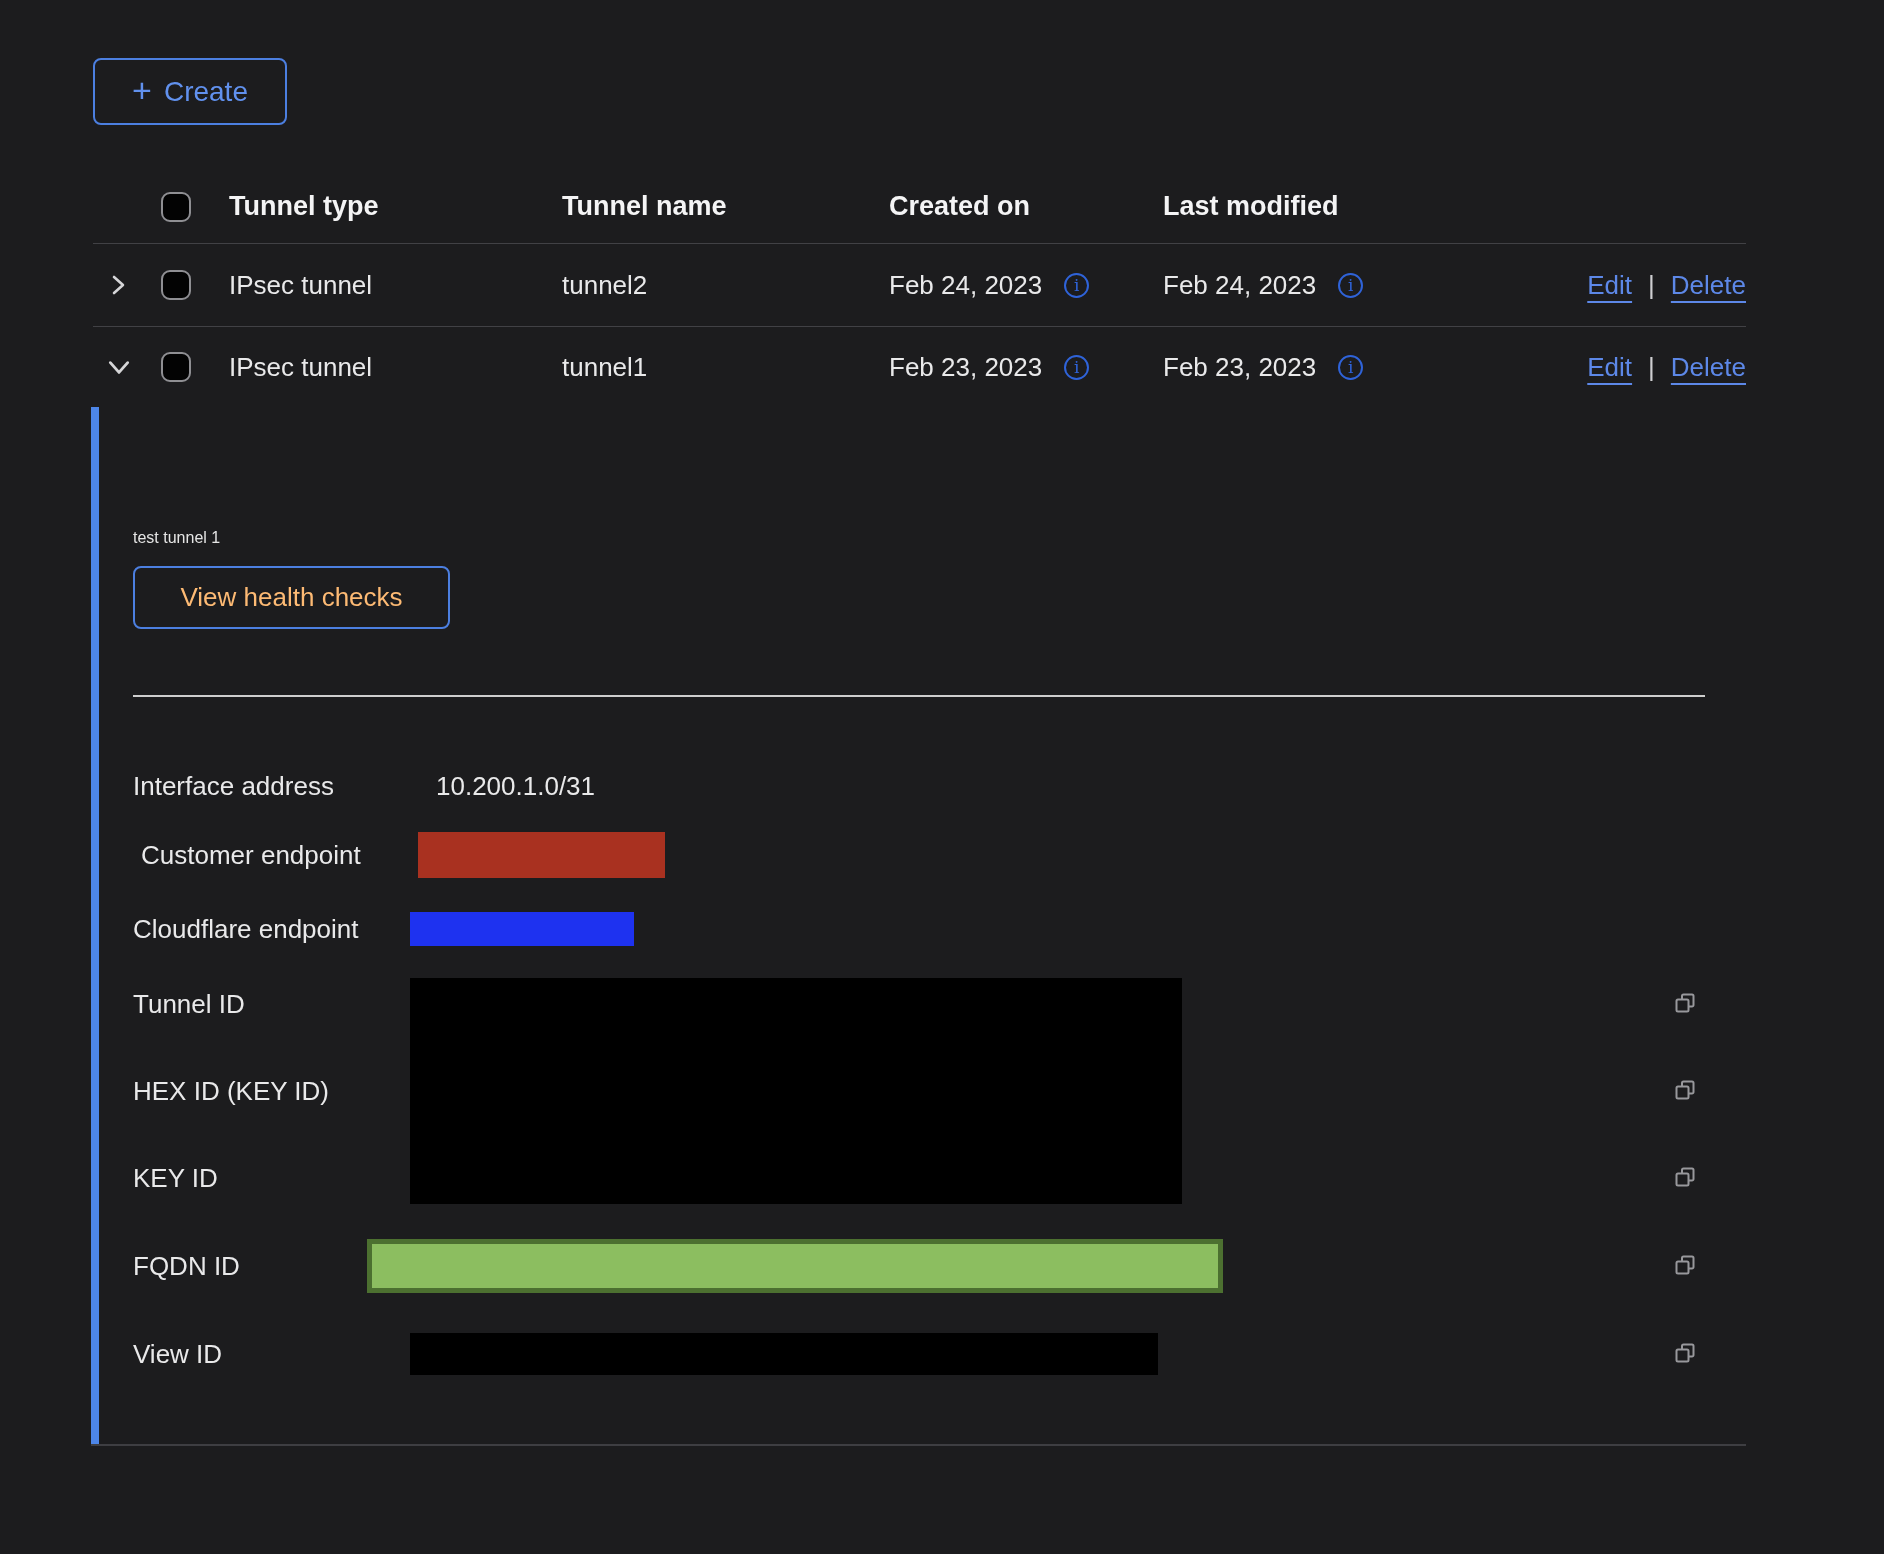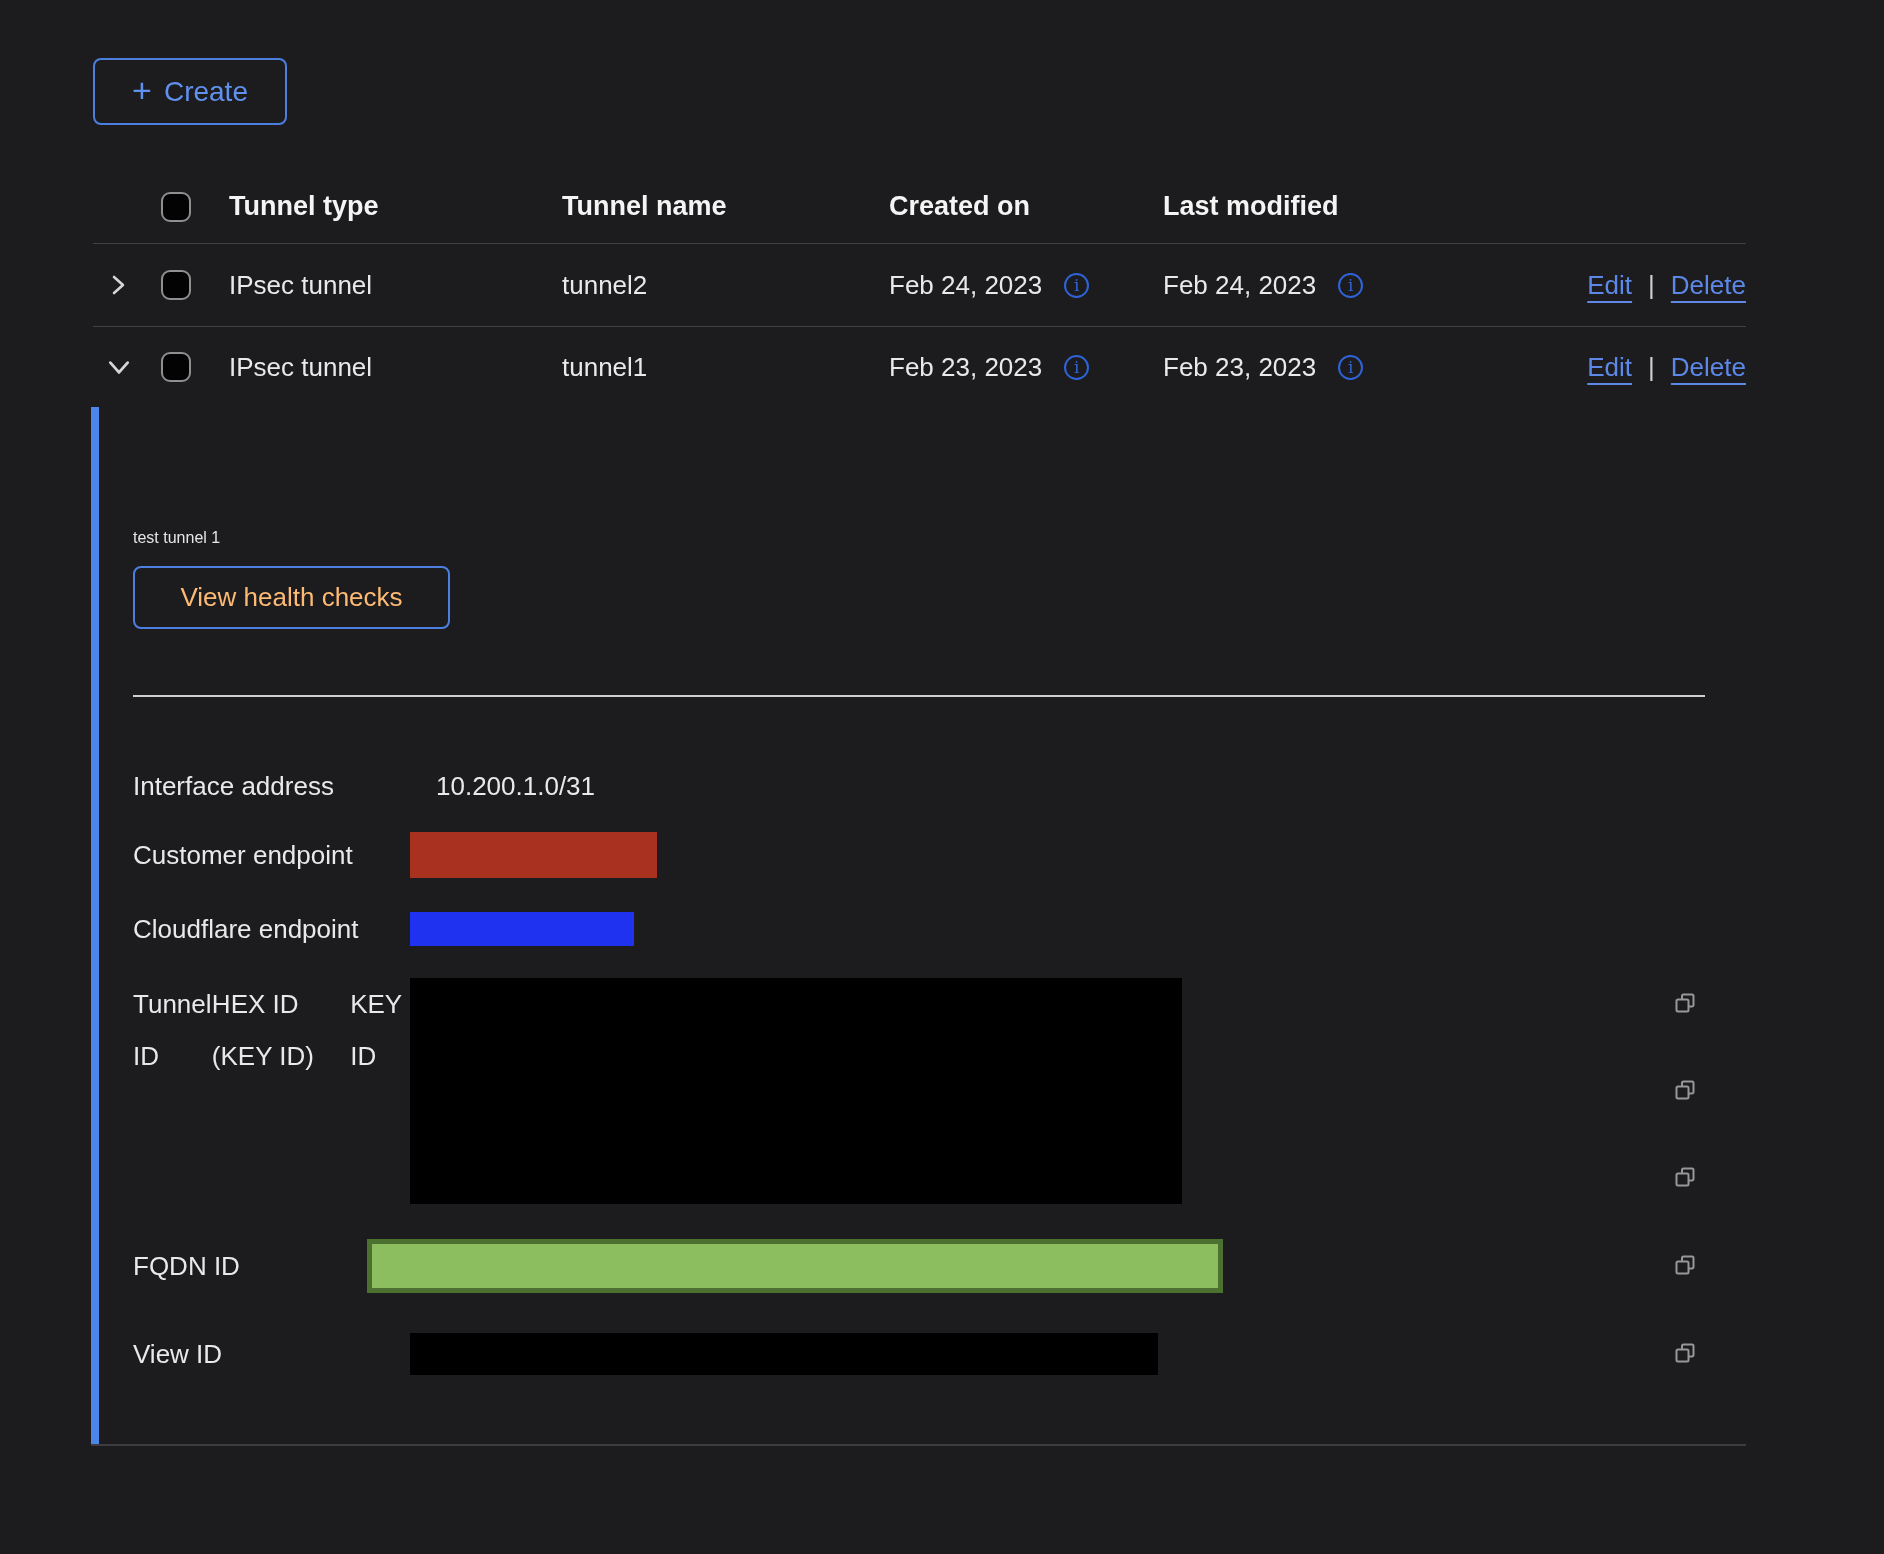--- a/index.html
+++ b/index.html
@@ -36,33 +36,33 @@
   .desc-h{font-size:26px;font-weight:700;color:#f0f0f1;line-height:32px;}
   .desc-v{font-size:16px;color:#e5e5e5;line-height:32px;margin-top:57px;}
   .btn-health{margin-top:12px;width:317px;height:63px;display:flex;align-items:center;justify-content:center;
     border:2px solid #4c7fe0;border-radius:8px;background:transparent;color:#fdba74;font-size:26px;cursor:pointer;}
   .hr-light{margin-top:66px;width:1572px;height:2px;background:#cecece;}
 
   .frow{position:relative;display:flex;align-items:center;}
   .frow .flabel{width:277px;flex:0 0 277px;font-size:26px;color:#e9e9ea;}
   .fval{font-size:26px;color:#e9e9ea;margin-left:26px;}
   .m63{margin-top:63px;height:52px;}
-  .m20{margin-top:20px;height:46px;}
+  .m20{margin-top:20px;height:46px;margin-left:8px;}
   .m34{margin-top:34px;height:34px;}
   .m32{margin-top:32px;height:226px;align-items:stretch;}
   .m35{margin-top:35px;height:54px;}
   .m40{margin-top:40px;height:42px;}
 
   .box-red{width:247px;height:46px;background:#a93120;}
   .box-blue{width:224px;height:34px;background:#1e32f0;}
   .box-black-big{width:772px;height:226px;background:#000;}
   .box-green{width:856px;height:54px;box-sizing:border-box;background:#8cbe60;border:5px solid #4c7030;margin-left:-43px;}
   .box-black-user{width:748px;height:42px;background:#000;}
 
-  .group-labels{display:flex;flex-direction:row;justify-content:space-between;width:277px;flex:0 0 277px;}
+  .group-labels{display:flex;flex-direction:column;justify-content:space-between;width:277px;flex:0 0 277px;}
   .group-labels .flabel-g{font-size:26px;color:#e9e9ea;line-height:52px;height:52px;}
 
   .copy{position:absolute;left:1539px;width:26px;height:26px;cursor:pointer;}
   .copy.center{top:50%;transform:translateY(-50%);}
   .copy.g1{top:13px;}.copy.g2{top:100px;}.copy.g3{top:187px;}
 
   .hr-bottom{width:1655px;height:2px;background:#3e3e42;}
 
   svg{display:block;}
 </style>

